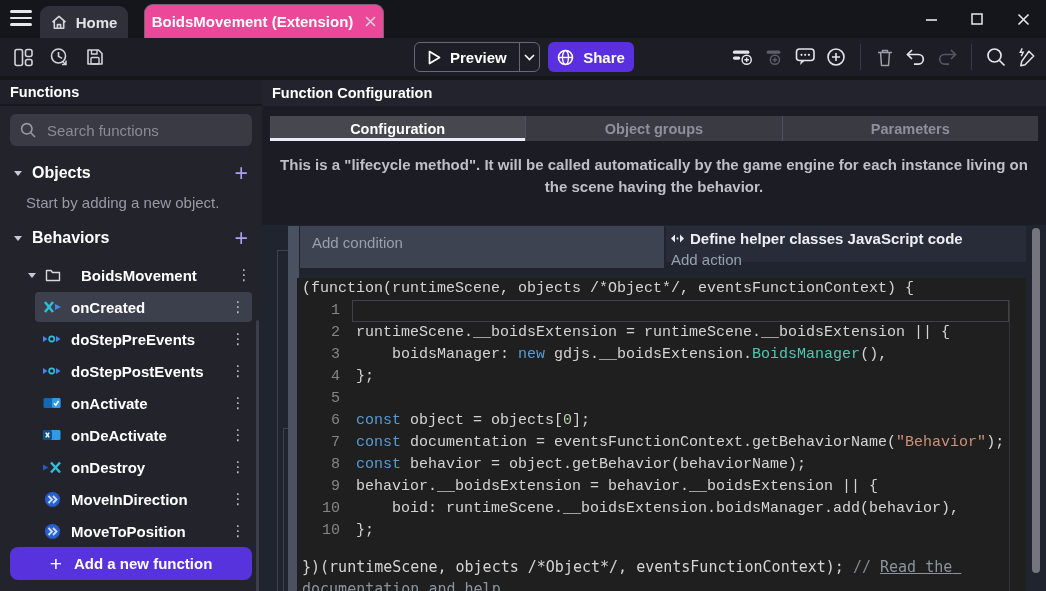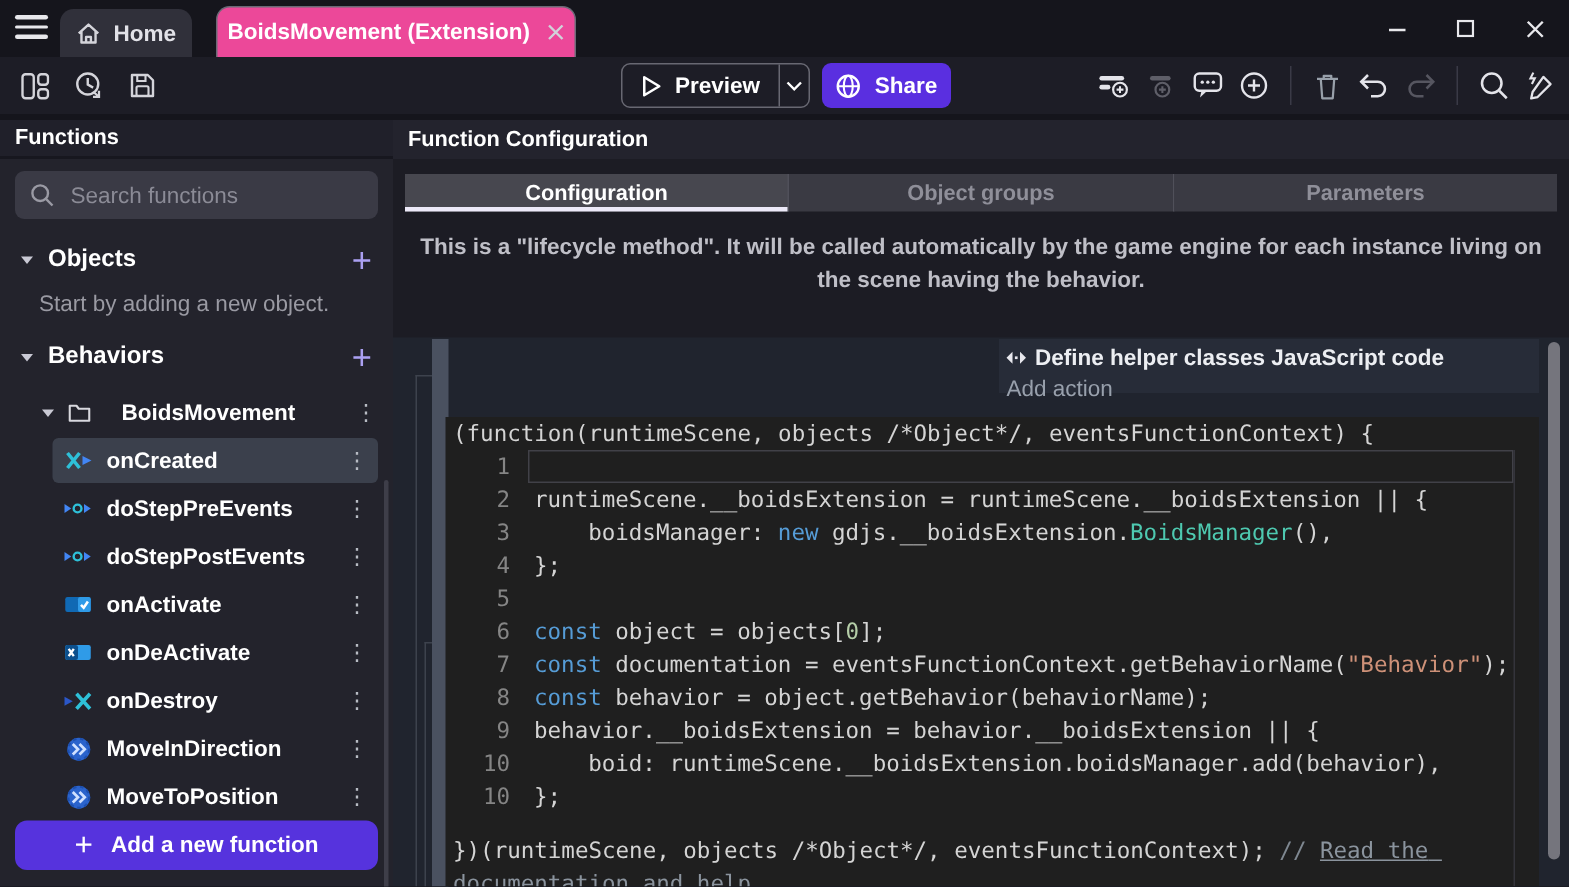--- a/index.html
+++ b/index.html
@@ -94,21 +94,21 @@
     color:#98a0ac; padding:8px 12px; font-size:15px; cursor:pointer; }
   .event-head { position:absolute; left:404px; right:20px; top:1px; height:36px; background:#272c38; }
   .event-title { display:flex; align-items:center; gap:5px; color:#eceef2; font-weight:600;
     font-size:15px; margin:4px 0 0 4px; }
   .add-action { color:#98a0ac; font-size:15px; margin:4px 0 0 5px; cursor:pointer; }
 
   
   .code-block { position:absolute; left:35px; right:20px; top:53px; bottom:0; background:#1f1f1f;
     font-family:"DejaVu Sans Mono", monospace; font-size:15px; line-height:22px; overflow:hidden; position:absolute; }
   .ruler { position:absolute; left:712px; top:22px; bottom:0; width:1px; background:#34343b; }
-  .code-line { height:22px; white-space:pre; }
+  .code-line { height:22px; white-space:pre;font-family:Liberation Mono, monospace; }
   .hf { padding-left:5px; color:#d4d4d4; }
   .cl { display:flex; }
   .gutter { width:43px; text-align:right; color:#858585; flex:none; }
   .inner { margin-left:12px; width:657px; padding:0 0 0 4px; height:22px; }
   .cl.current .inner { border:1px solid #414148; }
   .code-footer { margin-top:14px; padding-left:5px; width:724px; white-space:pre-wrap; color:#d4d4d4; }
   .c-plain { color:#d4d4d4; }
   .c-kw { color:#569cd6; }
   .c-type { color:#4ec9b0; }
   .c-str { color:#ce9178; }
@@ -429,20 +429,21 @@
 
   <div class="description">This is a "lifecycle method". It will be called automatically by the game engine for each instance living on the scene having the behavior.</div>
 
   <div class="events">
     <div class="guide-h1"></div>
       <div class="guide-v1"></div>
     <div class="guide-h2"></div>
       <div class="guide-v2"></div>
     <div class="dragbar"></div>
 
+    <div class="add-cond">Add condition</div>
 
     <div class="event-head">
       <div class="event-title">
         <span>
             <svg width="15" height="11" viewBox="0 0 15 11">
               <path d="M5 1.5 L1 5.5 L5 9.5 Z" fill="#e8e8ee"></path>
               <path d="M10 1.5 L14 5.5 L10 9.5 Z" fill="#e8e8ee"></path>
               <rect x="6.6" y="4.6" width="1.8" height="1.8" fill="#e8e8ee"></rect>
             </svg>
           </span>

